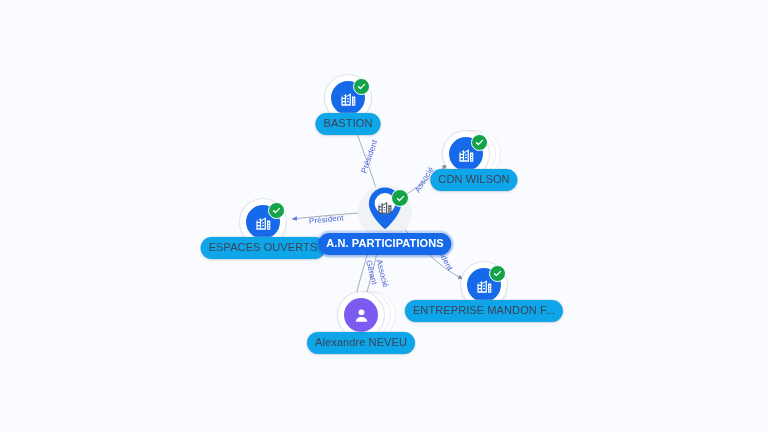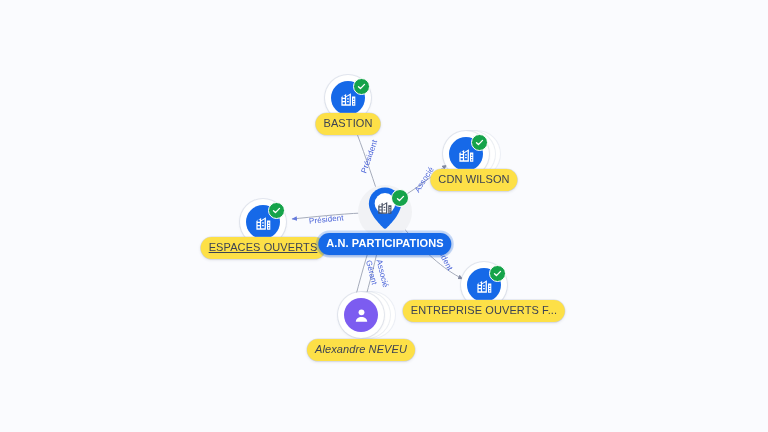--- a/index.html
+++ b/index.html
@@ -152,21 +152,21 @@
     display: flex;
     align-items: center;
     justify-content: center;
   }
 
   
   .node-label {
     position: absolute;
     transform: translateX(-50%);
     white-space: nowrap;
-    background: #fde047;
+    background: #0ea5e9;
     color: #3c4254;
     font-size: 11px;
     line-height: 13px;
     padding: 4px 8px 5px 8px;
     border-radius: 11px;
     box-shadow: 0 1px 3px rgba(60,70,100,0.16), 0 0 0 0.5px rgba(190,198,214,0.5);
     letter-spacing: 0.1px;
   }
   .node-label.selected {
     background: #1669e8;
@@ -276,54 +276,54 @@
           <path d="M3 21V10.2L9 6.4V9l6-3.6V21H3zm1.6-1.6h2.8v-2.6H4.6v2.6zm0-4.2h2.8v-2.6H4.6v2.6zm0-4.2h2.8V8.4H4.6v2.6zM9 19.4h4.4V7.8L9 10.4v9zm1.2-7.6h2.2v1.5h-2.2v-1.5zm0 3.4h2.2v1.5h-2.2v-1.5z"></path>
           <path d="M16.4 21V9.6h4.2V21h-4.2zm1.4-1.5h1.5V18h-1.5v1.5zm0-3h1.5V15h-1.5v1.5zm0-3h1.5v-1.5h-1.5v1.5z"></path>
         </svg>
       </div>
       <div class="badge-check">
         <svg width="9" height="9" viewBox="0 0 12 12">
           <path d="M2 6.2 L4.6 8.8 L10 3.2" stroke="#ffffff" stroke-width="1.8" fill="none" stroke-linecap="round" stroke-linejoin="round"></path>
         </svg>
       </div>
     </div>
-    <div class="node-label" style="left:0px; top:15px;text-decoration:underline;">ESPACES OUVERTS</div>
+    <div class="node-label" style="left:0px; top:15px;">ESPACES OUVERTS</div>
   </div>
 
   <div class="node" style="left:484px; top:285px;">
     <div class="node-visual">
       <div class="halo"></div>
       <div class="disc company">
         <svg width="19" height="19" viewBox="0 0 24 24" fill="#ffffff">
           <path d="M3 21V10.2L9 6.4V9l6-3.6V21H3zm1.6-1.6h2.8v-2.6H4.6v2.6zm0-4.2h2.8v-2.6H4.6v2.6zm0-4.2h2.8V8.4H4.6v2.6zM9 19.4h4.4V7.8L9 10.4v9zm1.2-7.6h2.2v1.5h-2.2v-1.5zm0 3.4h2.2v1.5h-2.2v-1.5z"></path>
           <path d="M16.4 21V9.6h4.2V21h-4.2zm1.4-1.5h1.5V18h-1.5v1.5zm0-3h1.5V15h-1.5v1.5zm0-3h1.5v-1.5h-1.5v1.5z"></path>
         </svg>
       </div>
       <div class="badge-check">
         <svg width="9" height="9" viewBox="0 0 12 12">
           <path d="M2 6.2 L4.6 8.8 L10 3.2" stroke="#ffffff" stroke-width="1.8" fill="none" stroke-linecap="round" stroke-linejoin="round"></path>
         </svg>
       </div>
     </div>
-    <div class="node-label" style="left:0px; top:15px;">ENTREPRISE OUVERTS F...</div>
+    <div class="node-label" style="left:0px; top:15px;">ENTREPRISE MANDON F...</div>
   </div>
 
   <div class="node" style="left:361px; top:315px;">
     <div class="node-visual stack">
       <div class="halo-s3"></div>
       <div class="halo-s2"></div>
       <div class="halo"></div>
       <div class="disc person">
         <svg width="19" height="19" viewBox="0 0 24 24" fill="#ffffff">
           <circle cx="12" cy="8" r="3.7"></circle>
           <path d="M4.8 20c0-4 3.3-6.2 7.2-6.2s7.2 2.2 7.2 6.2H4.8z"></path>
         </svg>
       </div>
     </div>
-    <div class="node-label" style="left:0px; top:24px;font-style:italic;">Alexandre NEVEU</div>
+    <div class="node-label" style="left:0px; top:17px;">Alexandre NEVEU</div>
   </div>
 
   <div class="node" style="left:385px; top:212px;">
     <div class="pin-wrap">
       <div class="pin-halo"></div>
       <svg class="pin-shape" viewBox="0 0 44 52" xmlns="http://www.w3.org/2000/svg">
         <path d="M22 1.8C11.4 1.8 2.9 10.3 2.9 20.9c0 12.6 15.5 27 18.2 29.4a1.4 1.4 0 0 0 1.8 0c2.7-2.4 18.2-16.8 18.2-29.4C41.1 10.3 32.6 1.8 22 1.8z" fill="#1669e8"></path>
         <circle cx="22" cy="20.6" r="12.2" fill="#ffffff"></circle>
       </svg>
       <div class="pin-icon-holder">

